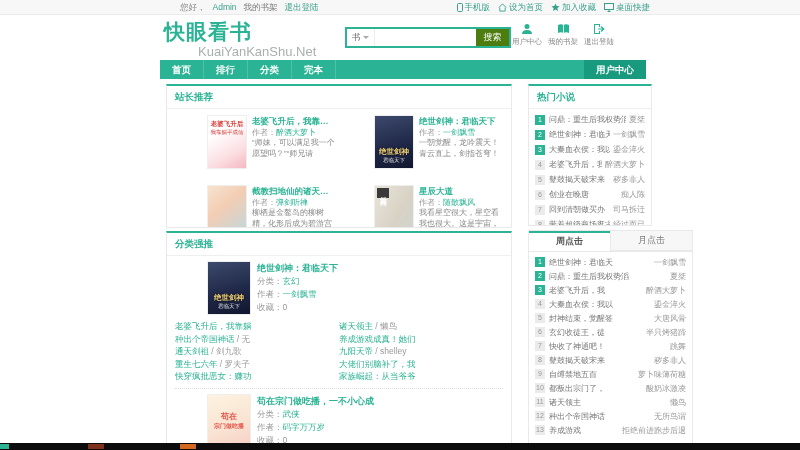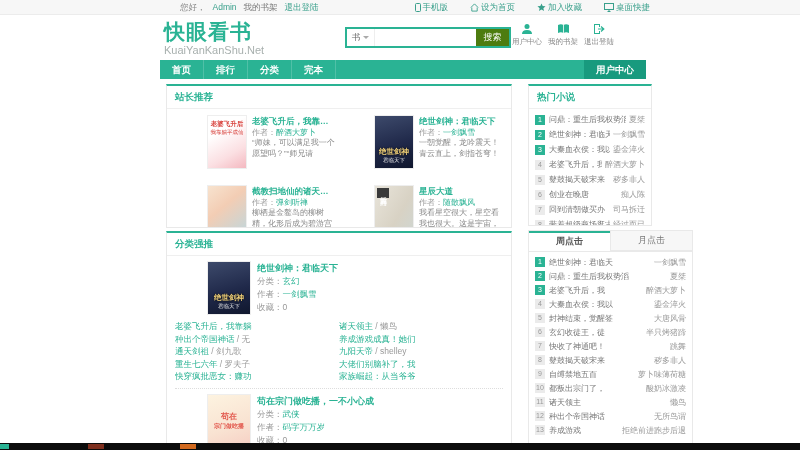--- a/index.html
+++ b/index.html
@@ -6,31 +6,31 @@
   html,body { width:800px; height:450px; overflow:hidden; background:#fff;
     font-family:"Liberation Sans","DejaVu Sans",sans-serif; }
   body { position:relative; }
   a { text-decoration:none; cursor:pointer; }
 
   
   .topbar { position:absolute; left:0; top:0; width:800px; height:15px;
     background:#f7f7f7; border-bottom:1px solid #ececec; font-size:8.5px; color:#888; }
   .topbar-inner { position:relative; width:100%; height:100%; }
   .topbar-left { position:absolute; left:180px; top:0; line-height:15px; display:flex; gap:7px; }
-  .topbar-right { position:absolute; right:150px; top:0; line-height:15px; display:flex; gap:22px; }
+  .topbar-right { position:absolute; right:150px; top:0; line-height:15px; display:flex; gap:8px; }
   .tb-link { color:#3aa08c; }
   .tb-grey { color:#777; }
   .tb-item { color:#3aa08c; display:inline-flex; align-items:center; gap:2px; }
   .tb-item svg { display:block; }
 
   
   .header { position:absolute; left:0; top:15px; width:800px; height:45px; background:#fff; }
   .logo { position:absolute; left:164px; top:5px; }
   .logo-title { font-size:21px; font-weight:bold; color:#2ab394; letter-spacing:1px; line-height:24px; }
-  .logo-sub { font-size:11px; color:#a8b0ae; margin-top:0px; }
+  .logo-sub { font-size:13px; color:#a8b0ae; margin-top:0px;margin-left:34px; }
   .searchbox { position:absolute; left:345px; top:12px; width:166px; height:21px;
     border:2px solid #2ab394; display:flex; align-items:stretch; background:#fff; }
   .search-cat { width:28px; display:flex; align-items:center; justify-content:center; gap:3px;
     font-size:8.5px; color:#666; border-right:1px solid #eee; cursor:pointer; }
   .caret-down { width:0; height:0; border-left:3px solid transparent; border-right:3px solid transparent;
     border-top:3px solid #aaa; }
   .search-input { flex:1; border:none; outline:none; font-size:9px; padding:0 3px; min-width:0; }
   .search-btn { width:33px; border:none; background:#4d7c0f; color:#fff; font-size:9px; cursor:pointer; }
   .user-actions { position:absolute; left:514px; top:7px; display:flex; gap:10px; }
   .ua { display:flex; flex-direction:column; align-items:center; width:26px; gap:2px; }

